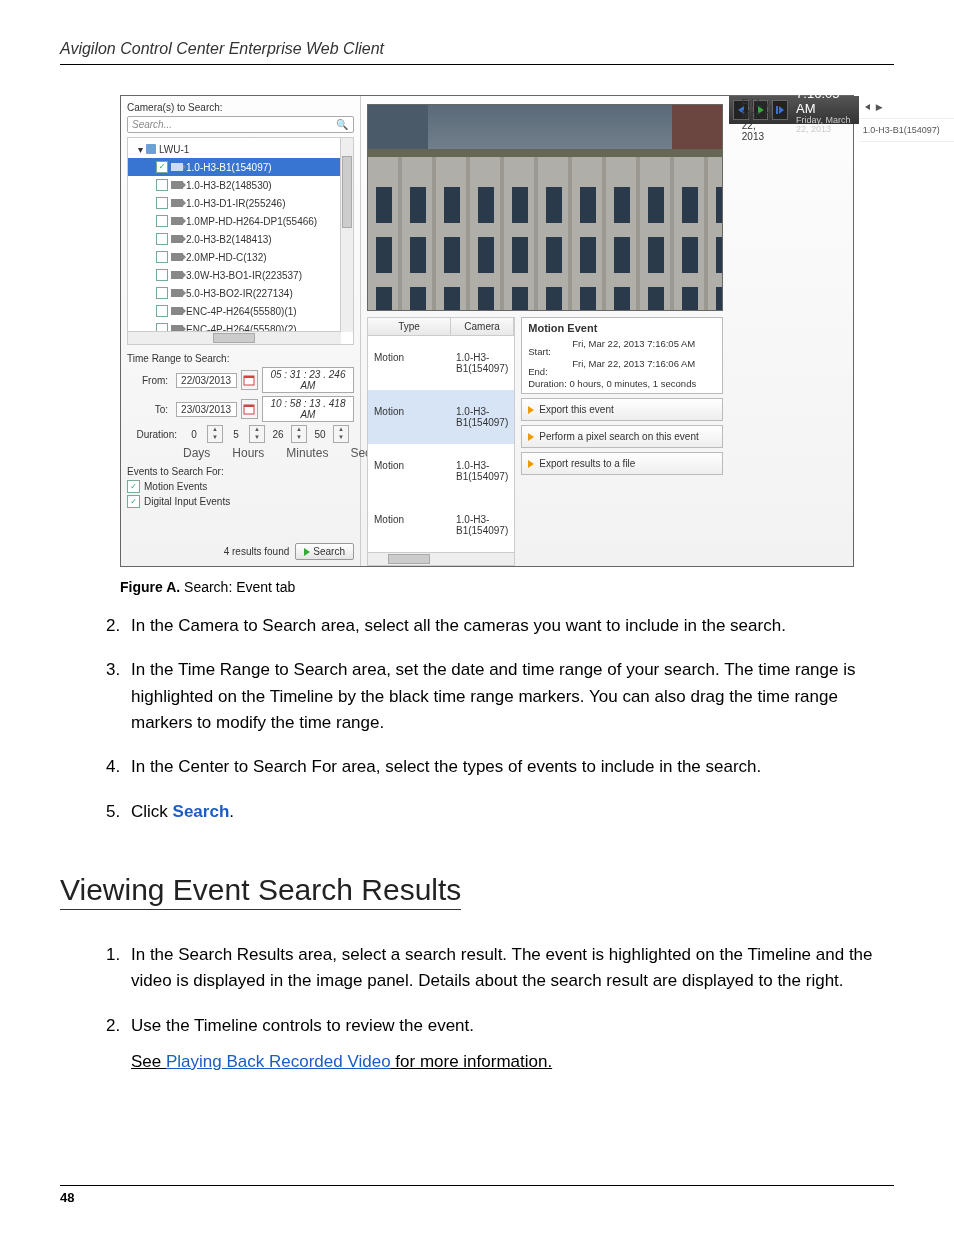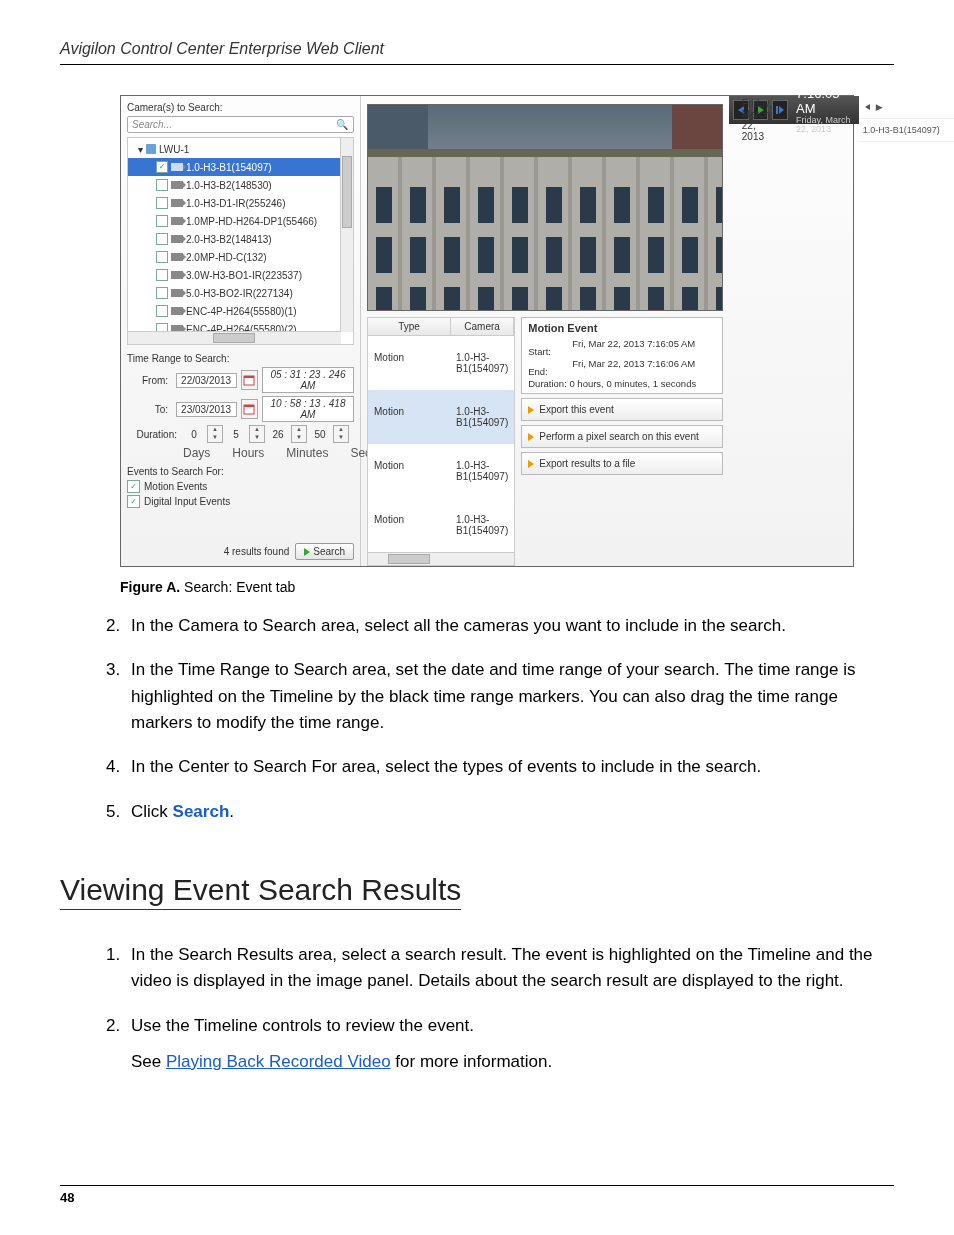--- a/index.html
+++ b/index.html
@@ -166,21 +166,21 @@
 
   
   .figure-cap{ font-size:14px; margin:12px 0 18px 60px;}
   .figure-cap b{font-weight:bold;}
   ol.body-list{ margin:16px 10px 0 35px; padding:0 0 0 30px;}
   ol.body-list > li{ font-size:17px; line-height:1.55; margin-bottom:18px; padding-left:6px;}
   h2.section{ font-size:30px; font-weight:normal; color:#222; margin:30px 0 16px 0; border-bottom:1px solid #333; padding-bottom:2px; display:inline-block;}
   .bold-link{color:#1a5cc8; font-weight:bold;}
   a.link{color:#1a5cc8; text-decoration:underline;}
   .footer{ position:absolute; bottom:30px; left:60px; right:60px; border-top:1px solid #000; padding-top:4px; font-size:13px; font-weight:bold;}
-  .sub-p{margin-top:10px; font-size:17px;}
+  .sub-p{margin-top:10px; font-size:17px;text-decoration:underline;}
 </style>
 </head>
 <body>
 
 <div class="page">
   <div class="header-title">Avigilon Control Center Enterprise Web Client</div>
 
   <div class="screenshot-wrap">
     <div class="screenshot">
       <div class="main-row">

